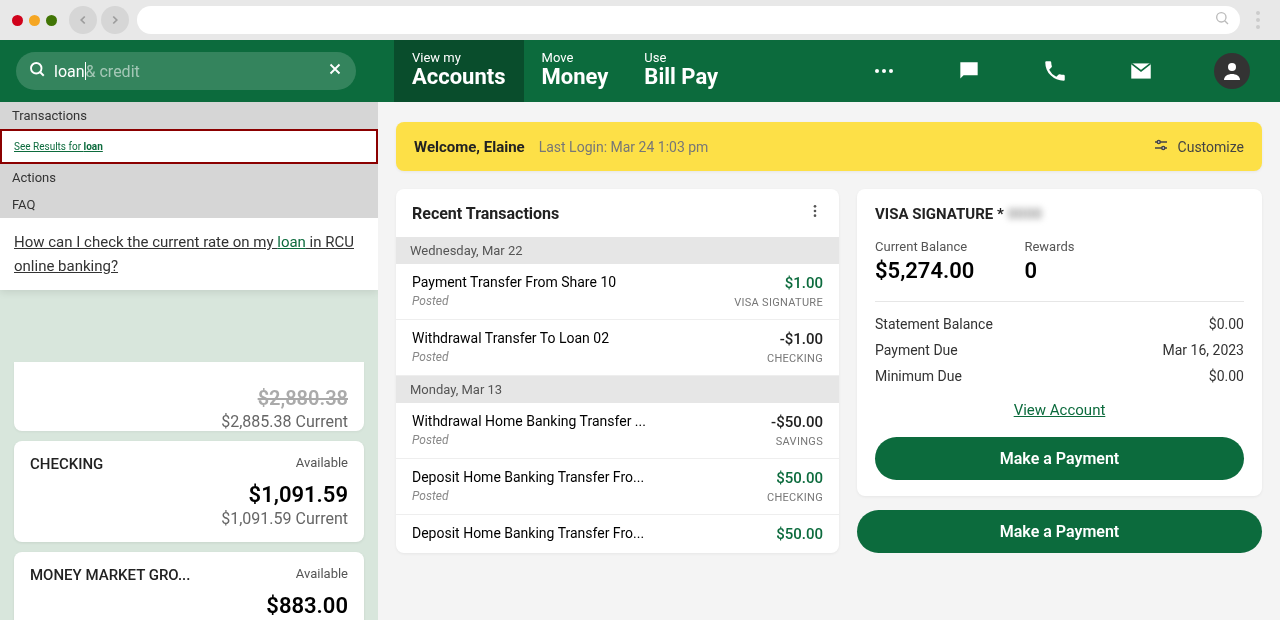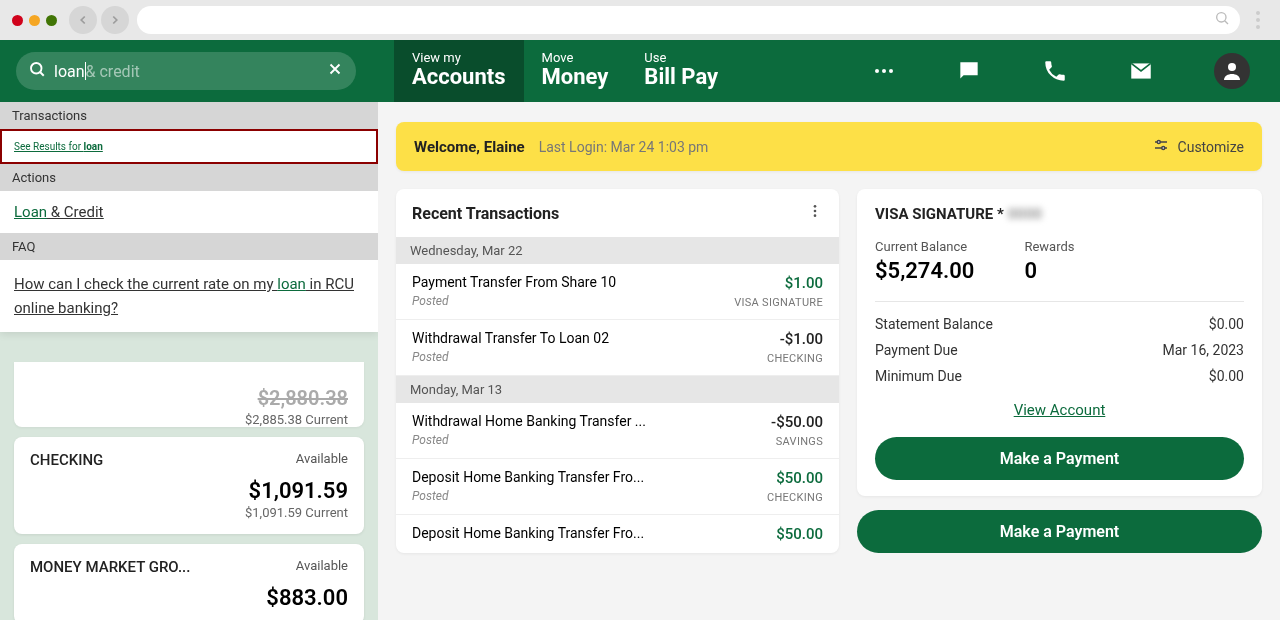--- a/index.html
+++ b/index.html
@@ -49,21 +49,21 @@
   .sr-item .nonlink { color: #333; text-decoration: underline; }
   .sr-faq { line-height: 1.6; }
   
   
   .accounts-area { padding: 10px 14px; padding-top: 260px; }
   .acct-tile { background: #fff; border-radius: 8px; padding: 14px 16px; margin-bottom: 10px; box-shadow: 0 1px 3px rgba(0,0,0,0.08); }
   .acct-tile .row1 { display: flex; justify-content: space-between; align-items: flex-start; }
   .acct-name { font-size: 15px; color: #222; font-weight: 500; }
   .acct-avail-label { font-size: 13px; color: #555; text-align:right;}
   .acct-amount { font-size: 22px; font-weight: 600; text-align: right; margin-top: 12px; }
-  .acct-current { font-size: 13px; color: #666; text-align: right; margin-top: 2px; }
+  .acct-current { font-size: 16px; color: #666; text-align: right; margin-top: 2px; }
   .acct-partial { padding: 12px 16px 0 16px; text-align: right;}
   
   
   .welcome-row { background: #fde047; border-radius: 8px; padding: 14px 18px; display: flex; align-items: center; box-shadow: 0 1px 3px rgba(0,0,0,0.06); margin-bottom: 18px;}
   .welcome-txt { font-size: 15px; font-weight: 700; color: #222; }
   .lastlogin { color: #777; font-size: 14px; margin-left: 14px; font-weight: 400;}
   .customize { margin-left: auto; display: flex; align-items: center; gap: 8px; color: #444; font-size: 14px;}
   
   .cols { display: flex; gap: 18px; }
   .col-left { flex: 1; min-width: 0;}
@@ -201,23 +201,20 @@
 </div>
 
 <div class="main">
   <div class="sidebar">
     <div class="search-results">
       <div class="sr-header">Transactions</div>
       <div class="sr-item highlighted">
         <span>See Results for </span><b>loan</b>
       </div>
       <div class="sr-header">Actions</div>
-      <div class="sr-item">
-        <span>Loan</span><span class="nonlink"> &amp; Credit</span>
-      </div>
       <div class="sr-header">FAQ</div>
       <div class="sr-item sr-faq">
         <span class="nonlink">How can I check the current rate on my </span><span>loan</span><span class="nonlink"> in RCU online banking?</span>
       </div>
     </div>
 
     <div class="accounts-area">
       <div class="acct-partial" style="background:#fff;border-radius:0 0 8px 8px;margin-bottom:10px;box-shadow: 0 1px 3px rgba(0,0,0,0.05);">
         <div class="acct-amount" style="text-decoration:line-through; color:#aaa; font-size:20px;">$2,880.38</div>
         <div class="acct-current">$2,885.38 Current</div>

